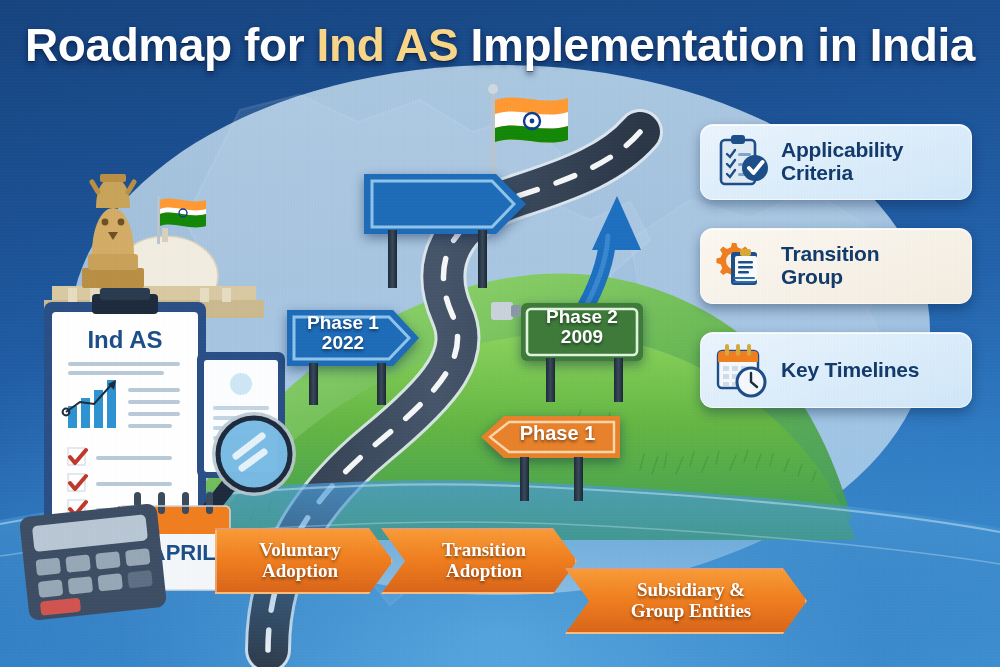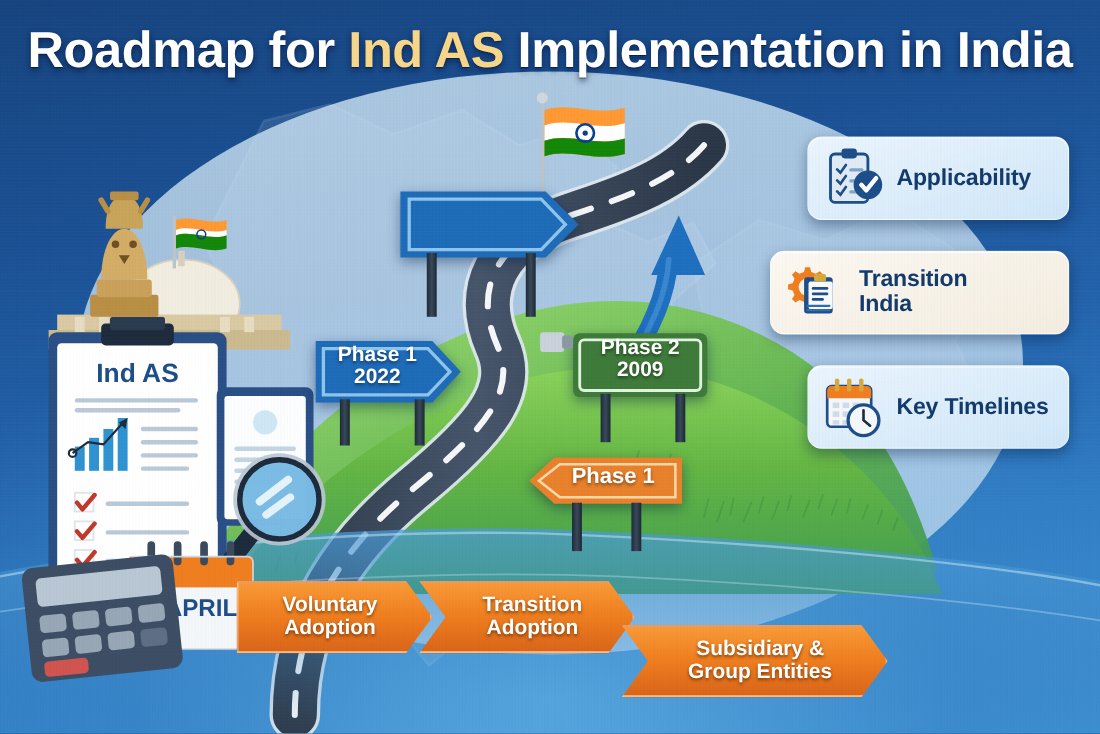--- a/index.html
+++ b/index.html
@@ -34,21 +34,21 @@
   #scene{ position:absolute; inset:0; }
   
   #cards{ position:absolute; left:700px; top:124px; width:272px; }
   .card{
     position:relative; display:flex; align-items:center; gap:10px;
     height:76px; margin-bottom:28px; padding:0 12px;
     border-radius:13px;
     border:1px solid rgba(255,255,255,.55);
     box-shadow:0 5px 12px rgba(4,28,66,.38), inset 0 1px 0 rgba(255,255,255,.85);
   }
-  .card.blue{ background:linear-gradient(160deg,#eaf4fd 0%,#cfe6f8 100%);margin-left:34px; }
+  .card.blue{ background:linear-gradient(160deg,#eaf4fd 0%,#cfe6f8 100%); }
   .card.cream{ background:linear-gradient(160deg,#fbf8f1 0%,#f3ece0 100%); }
   .card .lbl{
     font-size:21px; font-weight:bold; line-height:1.08; color:#123a6b;
     letter-spacing:-.2px;
   }
   .card .ico{ flex:0 0 58px; width:58px; height:58px; position:relative; }
   
   .sign{ position:absolute; }
   .signtext{
     position:relative; z-index:3; color:#fff; font-weight:bold;
@@ -66,20 +66,21 @@
     clip-path:polygon(0 0, calc(100% - 24px) 0, 100% 50%, calc(100% - 24px) 100%, 0 100%, 24px 50%);
     box-shadow:0 5px 9px rgba(3,24,56,.5);
   }
   .chev.first .body{ clip-path:polygon(0 0, calc(100% - 24px) 0, 100% 50%, calc(100% - 24px) 100%, 0 100%); }
   .chev .txt{
     position:relative; z-index:2; height:100%;
     display:flex; flex-direction:column; justify-content:center; align-items:center;
     color:#fff; font-weight:bold; font-size:19px; line-height:1.1;
     text-shadow:0 2px 3px rgba(90,40,0,.75); padding:0 30px 0 40px;
     white-space:nowrap;
+    font-family:Liberation Serif, serif;
   }
   .chev.first .txt{ padding:0 34px 0 26px; }
   
   #clip{ position:absolute; left:40px; top:288px; width:170px; height:250px; }
   .barchart rect{ fill:#2f93d1; }
 </style>
 </head>
 <body>
 
 <div id="stage">
@@ -373,20 +374,21 @@
               <rect x="25" y="20" width="13" height="3" rx="1.5"></rect>
             <rect x="25" y="30" width="13" height="3" rx="1.5"></rect>
               <rect x="25" y="40" width="13" height="3" rx="1.5"></rect>
             </g>
           <circle cx="42" cy="35" r="13" fill="#1d4e89"></circle>
           <path d="M36 35 l4.5 5 l9 -11" fill="none" stroke="#fff" stroke-width="4" stroke-linecap="round" stroke-linejoin="round"></path>
         </svg>
       </div>
       <div class="lbl">
         <div>Applicability</div>
+        <div>Criteria</div>
       </div>
     </div>
 
     <div class="card cream">
       <div class="ico">
         <svg viewBox="0 0 58 58" style="width:100%;height:100%">
           <g fill="#ef7e1f">
             <path d="M19 6 l4.4 0 l1.2 4.2 l4 1.7 l3.7-2.3 l3.1 3.1 l-2.3 3.7 l1.7 4 l4.2 1.2 l0 4.4
                      l-4.2 1.2 l-1.7 4 l2.3 3.7 l-3.1 3.1 l-3.7-2.3 l-4 1.7 l-1.2 4.2 l-4.4 0
                      l-1.2-4.2 l-4-1.7 l-3.7 2.3 l-3.1-3.1 l2.3-3.7 l-1.7-4 l-4.2-1.2 l0-4.4
@@ -402,21 +404,21 @@
             <rect x="25" y="34" width="11" height="2.4" rx="1.2"></rect>
             </g>
           <g fill="#2e6eb0">
               <rect x="20" y="40" width="22" height="2" rx="1"></rect>
               <rect x="20" y="44" width="22" height="2" rx="1"></rect>
             </g>
         </svg>
       </div>
       <div class="lbl">
         <div>Transition</div>
-        <div>India</div>
+        <div>Group</div>
       </div>
     </div>
 
     <div class="card blue">
       <div class="ico">
         <svg viewBox="0 0 58 58" style="width:100%;height:100%">
           <rect x="5" y="10" width="40" height="37" rx="4" fill="#f4f8fc" stroke="#1d4e89" stroke-width="2.4"></rect>
           <path d="M5 14 a4 4 0 0 1 4 -4 h32 a4 4 0 0 1 4 4 v7 h-40 Z" fill="#ef7e1f"></path>
           <g fill="#d6a93a">
               <rect x="12" y="3" width="4" height="12" rx="2"></rect>

